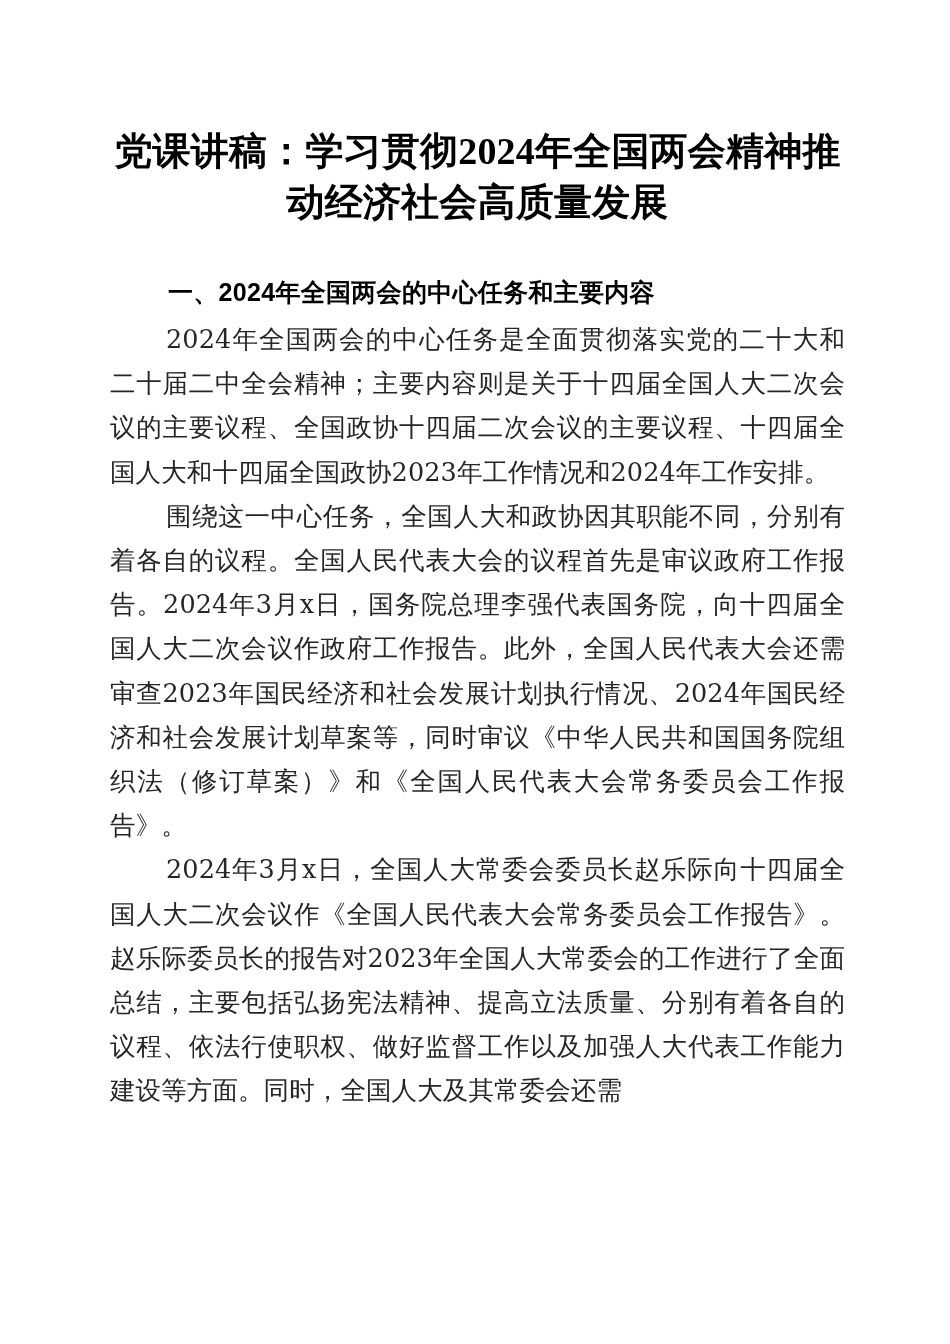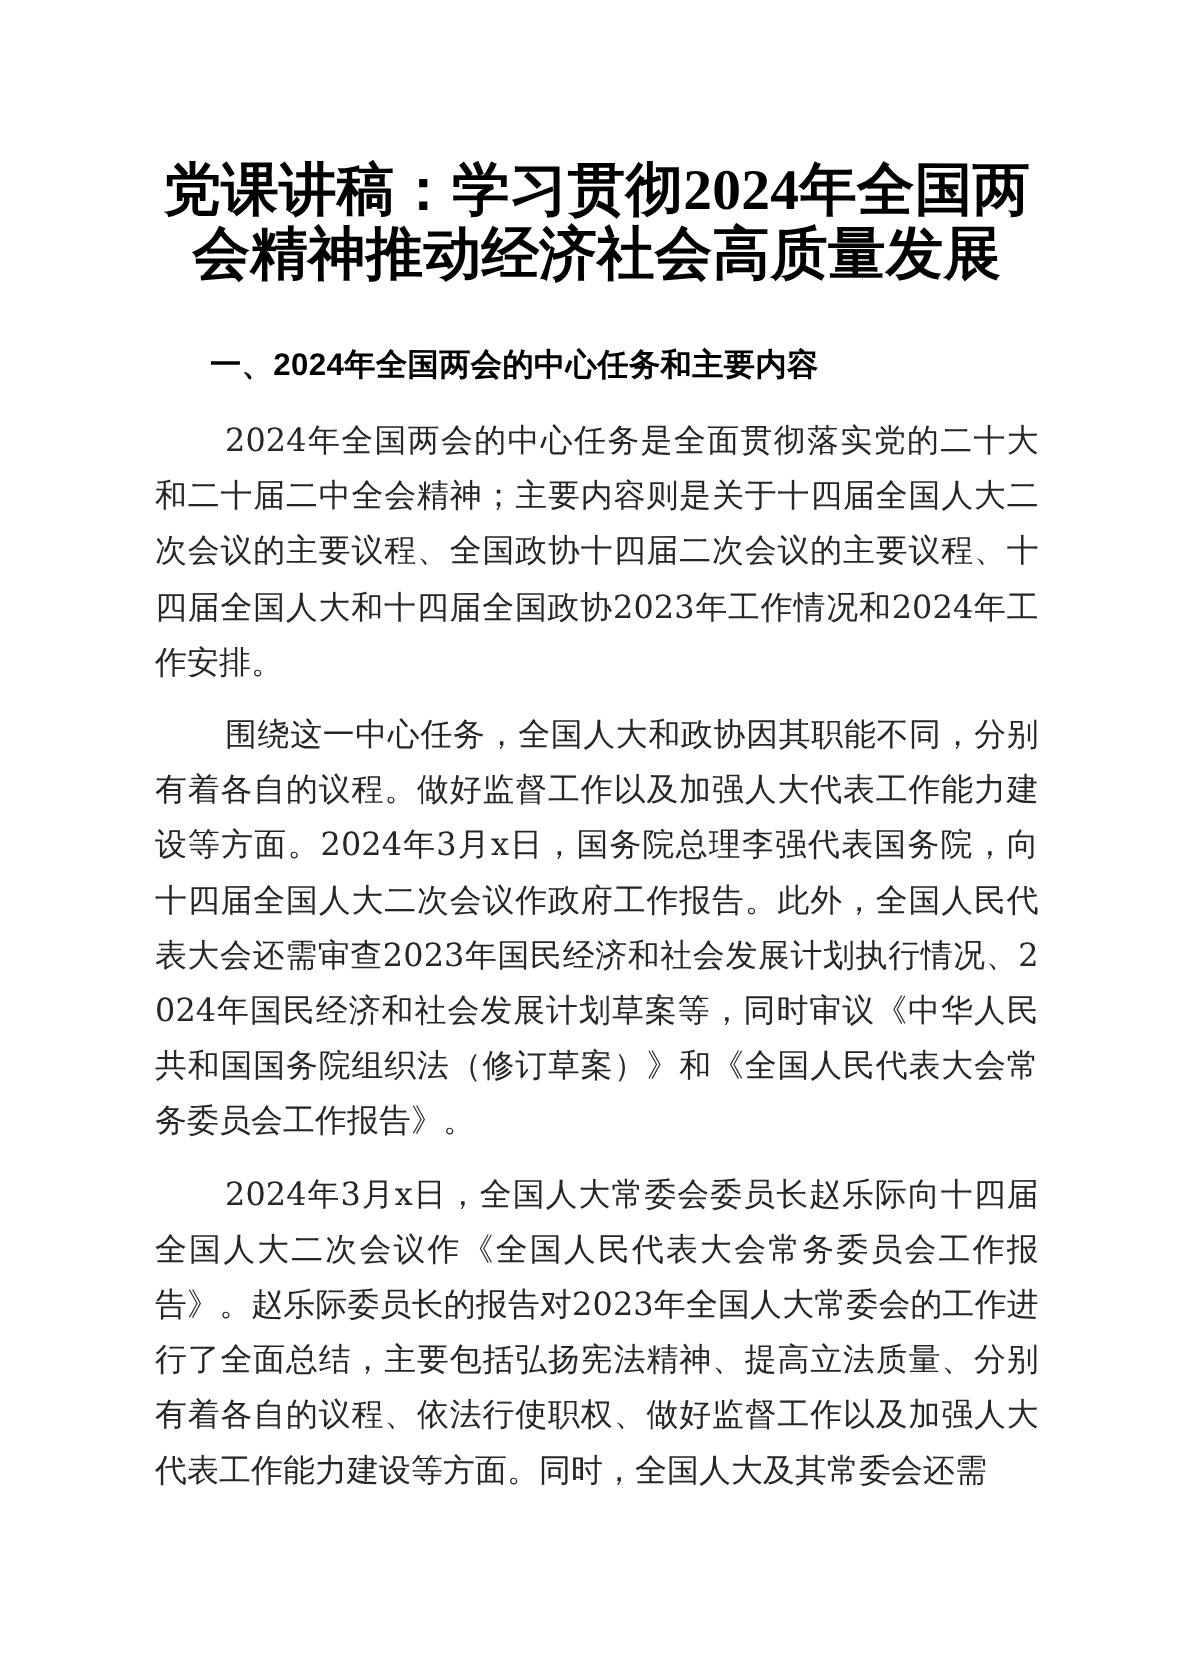--- a/index.html
+++ b/index.html
@@ -29,21 +29,21 @@
     top: 0;
     width: 735px;
   }
 
   
   .doc-title {
     margin: 0;
     padding-top: 126px;
     font-family: "Liberation Serif", "DejaVu Serif", serif;
     font-weight: bold;
-    font-size: 46px;
+    font-size: 38px;
     line-height: 51px;
     letter-spacing: 0.2px;
     text-align: center;
     color: #000000;
     word-break: break-all;
   }
 
   
   .section-heading {
     margin: 0;
@@ -54,21 +54,21 @@
     font-size: 25px;
     line-height: 40px;
     letter-spacing: 0.3px;
     color: #000000;
     text-align: left;
     word-break: break-all;
   }
 
   
   .body-par {
-    margin: 14px;
+    margin: 0;
     padding: 0;
     text-indent: 56px;
     font-family: "DejaVu Serif", "Liberation Serif", serif;
     font-weight: 400;
     font-size: 25.5px;
     line-height: 44.2px;
     color: #262626;
     text-align: justify;
     text-justify: inter-ideograph;
     word-break: break-all;
@@ -85,18 +85,18 @@
   <div class="content">
 
     <h1 class="doc-title">
       <span>党课讲稿：学习贯彻2024年全国两会精神推</span><span>动经济社会高质量发展</span>
     </h1>
 
     <h2 class="section-heading">一、2024年全国两会的中心任务和主要内容</h2>
 
     <p class="body-par">2024年全国两会的中心任务是全面贯彻落实党的二十大和二十届二中全会精神；主要内容则是关于十四届全国人大二次会议的主要议程、全国政协十四届二次会议的主要议程、十四届全国人大和十四届全国政协2023年工作情况和2024年工作安排。</p>
 
-    <p class="body-par">围绕这一中心任务，全国人大和政协因其职能不同，分别有着各自的议程。做好监督工作以及加强人大代表工作能力建设等方面。2024年3月x日，国务院总理李强代表国务院，向十四届全国人大二次会议作政府工作报告。此外，全国人民代表大会还需审查2023年国民经济和社会发展计划执行情况、2024年国民经济和社会发展计划草案等，同时审议《中华人民共和国国务院组织法（修订草案）》和《全国人民代表大会常务委员会工作报告》。</p>
+    <p class="body-par">围绕这一中心任务，全国人大和政协因其职能不同，分别有着各自的议程。全国人民代表大会的议程首先是审议政府工作报告。2024年3月x日，国务院总理李强代表国务院，向十四届全国人大二次会议作政府工作报告。此外，全国人民代表大会还需审查2023年国民经济和社会发展计划执行情况、2024年国民经济和社会发展计划草案等，同时审议《中华人民共和国国务院组织法（修订草案）》和《全国人民代表大会常务委员会工作报告》。</p>
 
     <p class="body-par">2024年3月x日，全国人大常委会委员长赵乐际向十四届全国人大二次会议作《全国人民代表大会常务委员会工作报告》。赵乐际委员长的报告对2023年全国人大常委会的工作进行了全面总结，主要包括弘扬宪法精神、提高立法质量、分别有着各自的议程、依法行使职权、做好监督工作以及加强人大代表工作能力建设等方面。同时，全国人大及其常委会还需</p>
 
   </div>
 </div>
 
 </body></html>

